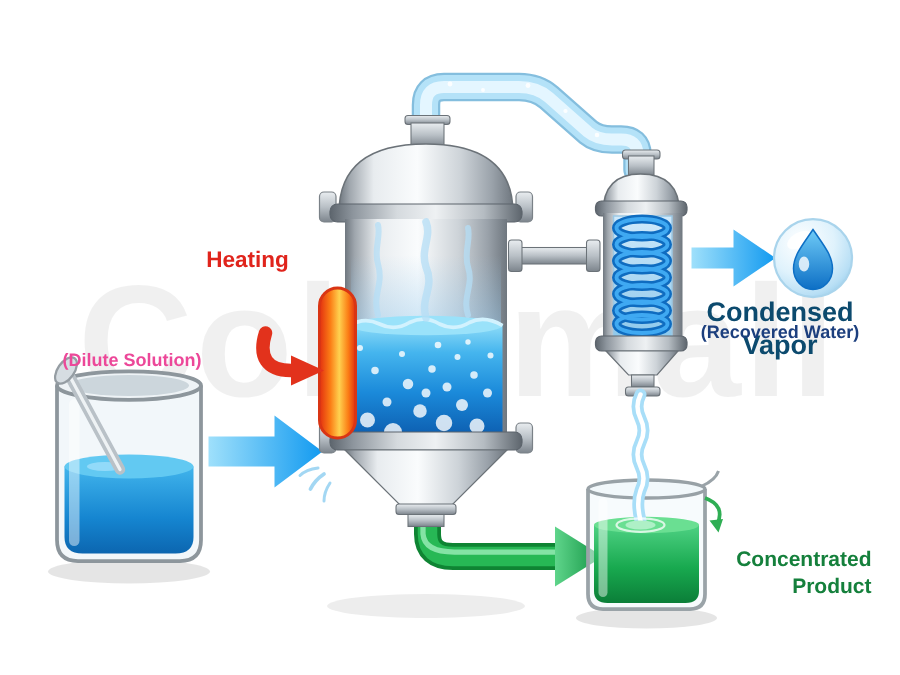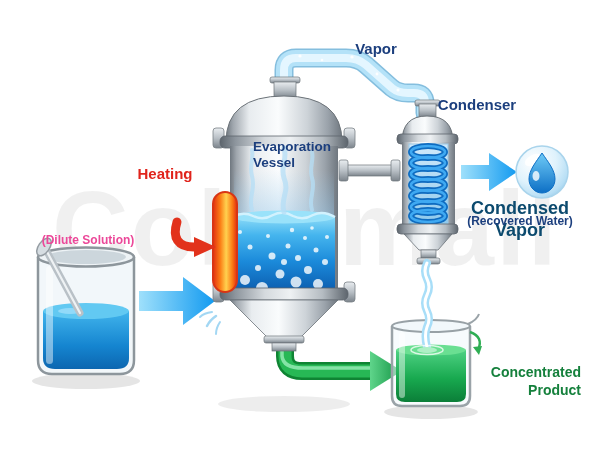--- a/index.html
+++ b/index.html
@@ -280,21 +280,18 @@
       <ellipse cx="427" cy="350" rx="10" ry="3" fill="#aef0c6" stroke="none"></ellipse>
       <ellipse cx="427" cy="350" rx="16" ry="4.5" stroke="rgba(255,255,255,0.75)" stroke-width="1.5"></ellipse>
     </g>
 
     <g>
       <path d="M 470,332 Q 484,337 478,350" fill="none" stroke="#2fae54" stroke-width="2.5"></path>
       <polygon points="473,347 479,355 482,346" fill="#2fae54"></polygon>
     </g>
   </svg>
 
-  <div class="lbl" id="lbl-vapor">Vapor</div>
-  <div class="lbl" id="lbl-condenser">Condenser</div>
-  <div class="lbl" id="lbl-vessel">Evaporation Vessel</div>
   <div class="lbl" id="lbl-heating">Heating</div>
   <div class="lbl" id="lbl-feed-sub">(Dilute Solution)</div>
   <div class="lbl" id="lbl-condensed">Condensed Vapor</div>
   <div class="lbl" id="lbl-recovered">(Recovered Water)</div>
   <div class="lbl" id="lbl-product">Concentrated Product</div>
 </div>
 
 </body></html>

